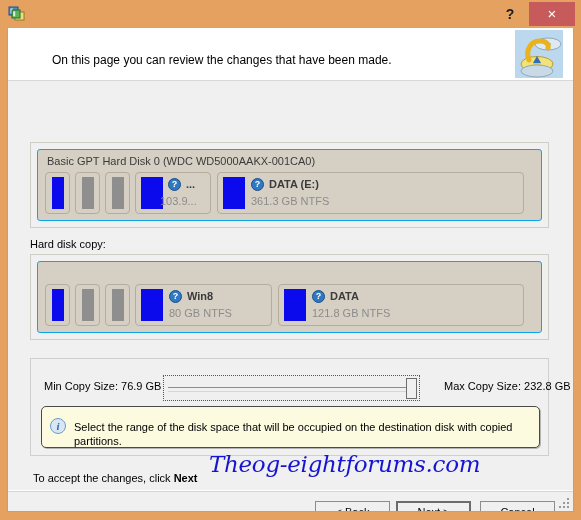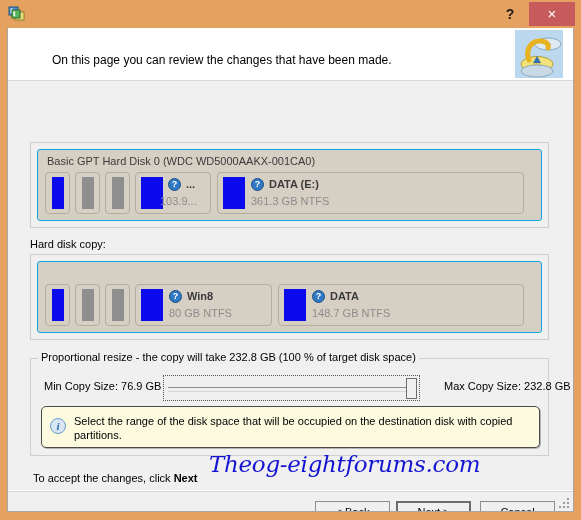--- a/index.html
+++ b/index.html
@@ -274,21 +274,21 @@
     color: #2b6aa8;
     font-size: 11px;
     font-weight: bold;
     font-style: italic;
     line-height: 14px;
     text-align: center;
     font-family: "Liberation Serif", serif;
   }
   #info-text {
     position: absolute;
-    left: 32px; top: 7px;
+    left: 32px; top: 13px;
     right: 8px;
     font-size: 11px;
     color: #000000;
     line-height: 14px;
   }
 
   #accept-text {
     position: absolute;
     left: 25px; top: 444px;
     font-size: 11px;
@@ -444,29 +444,28 @@
             <div class="part-bar wide" style="left:5px;"></div>
             <div class="part-icon" style="left:33px;">?</div>
             <div class="part-name" style="left:51px;">Win8</div>
             <div class="part-size" style="left:33px;">80 GB NTFS</div>
           </div>
 
           <div class="part" style="left:233px; width:246px;">
             <div class="part-bar wide" style="left:5px;"></div>
             <div class="part-icon" style="left:33px;">?</div>
             <div class="part-name" style="left:51px;">DATA</div>
-            <div class="part-size" style="left:33px;">148.7 GB NTFS</div>
+            <div class="part-size" style="left:33px;">121.8 GB NTFS</div>
           </div>
 
         </div>
       </div>
     </div>
 
     <div id="groupbox"></div>
-    <div id="groupbox-legend">Proportional resize - the copy will take 232.8 GB (100 % of target disk space)</div>
 
     <div id="min-label">Min Copy Size:  76.9 GB</div>
     <div id="max-label">Max Copy Size:  232.8 GB</div>
 
     <div id="slider">
       <div id="slider-track"></div>
       <div id="slider-thumb"></div>
     </div>
 
     <div id="infobox">

